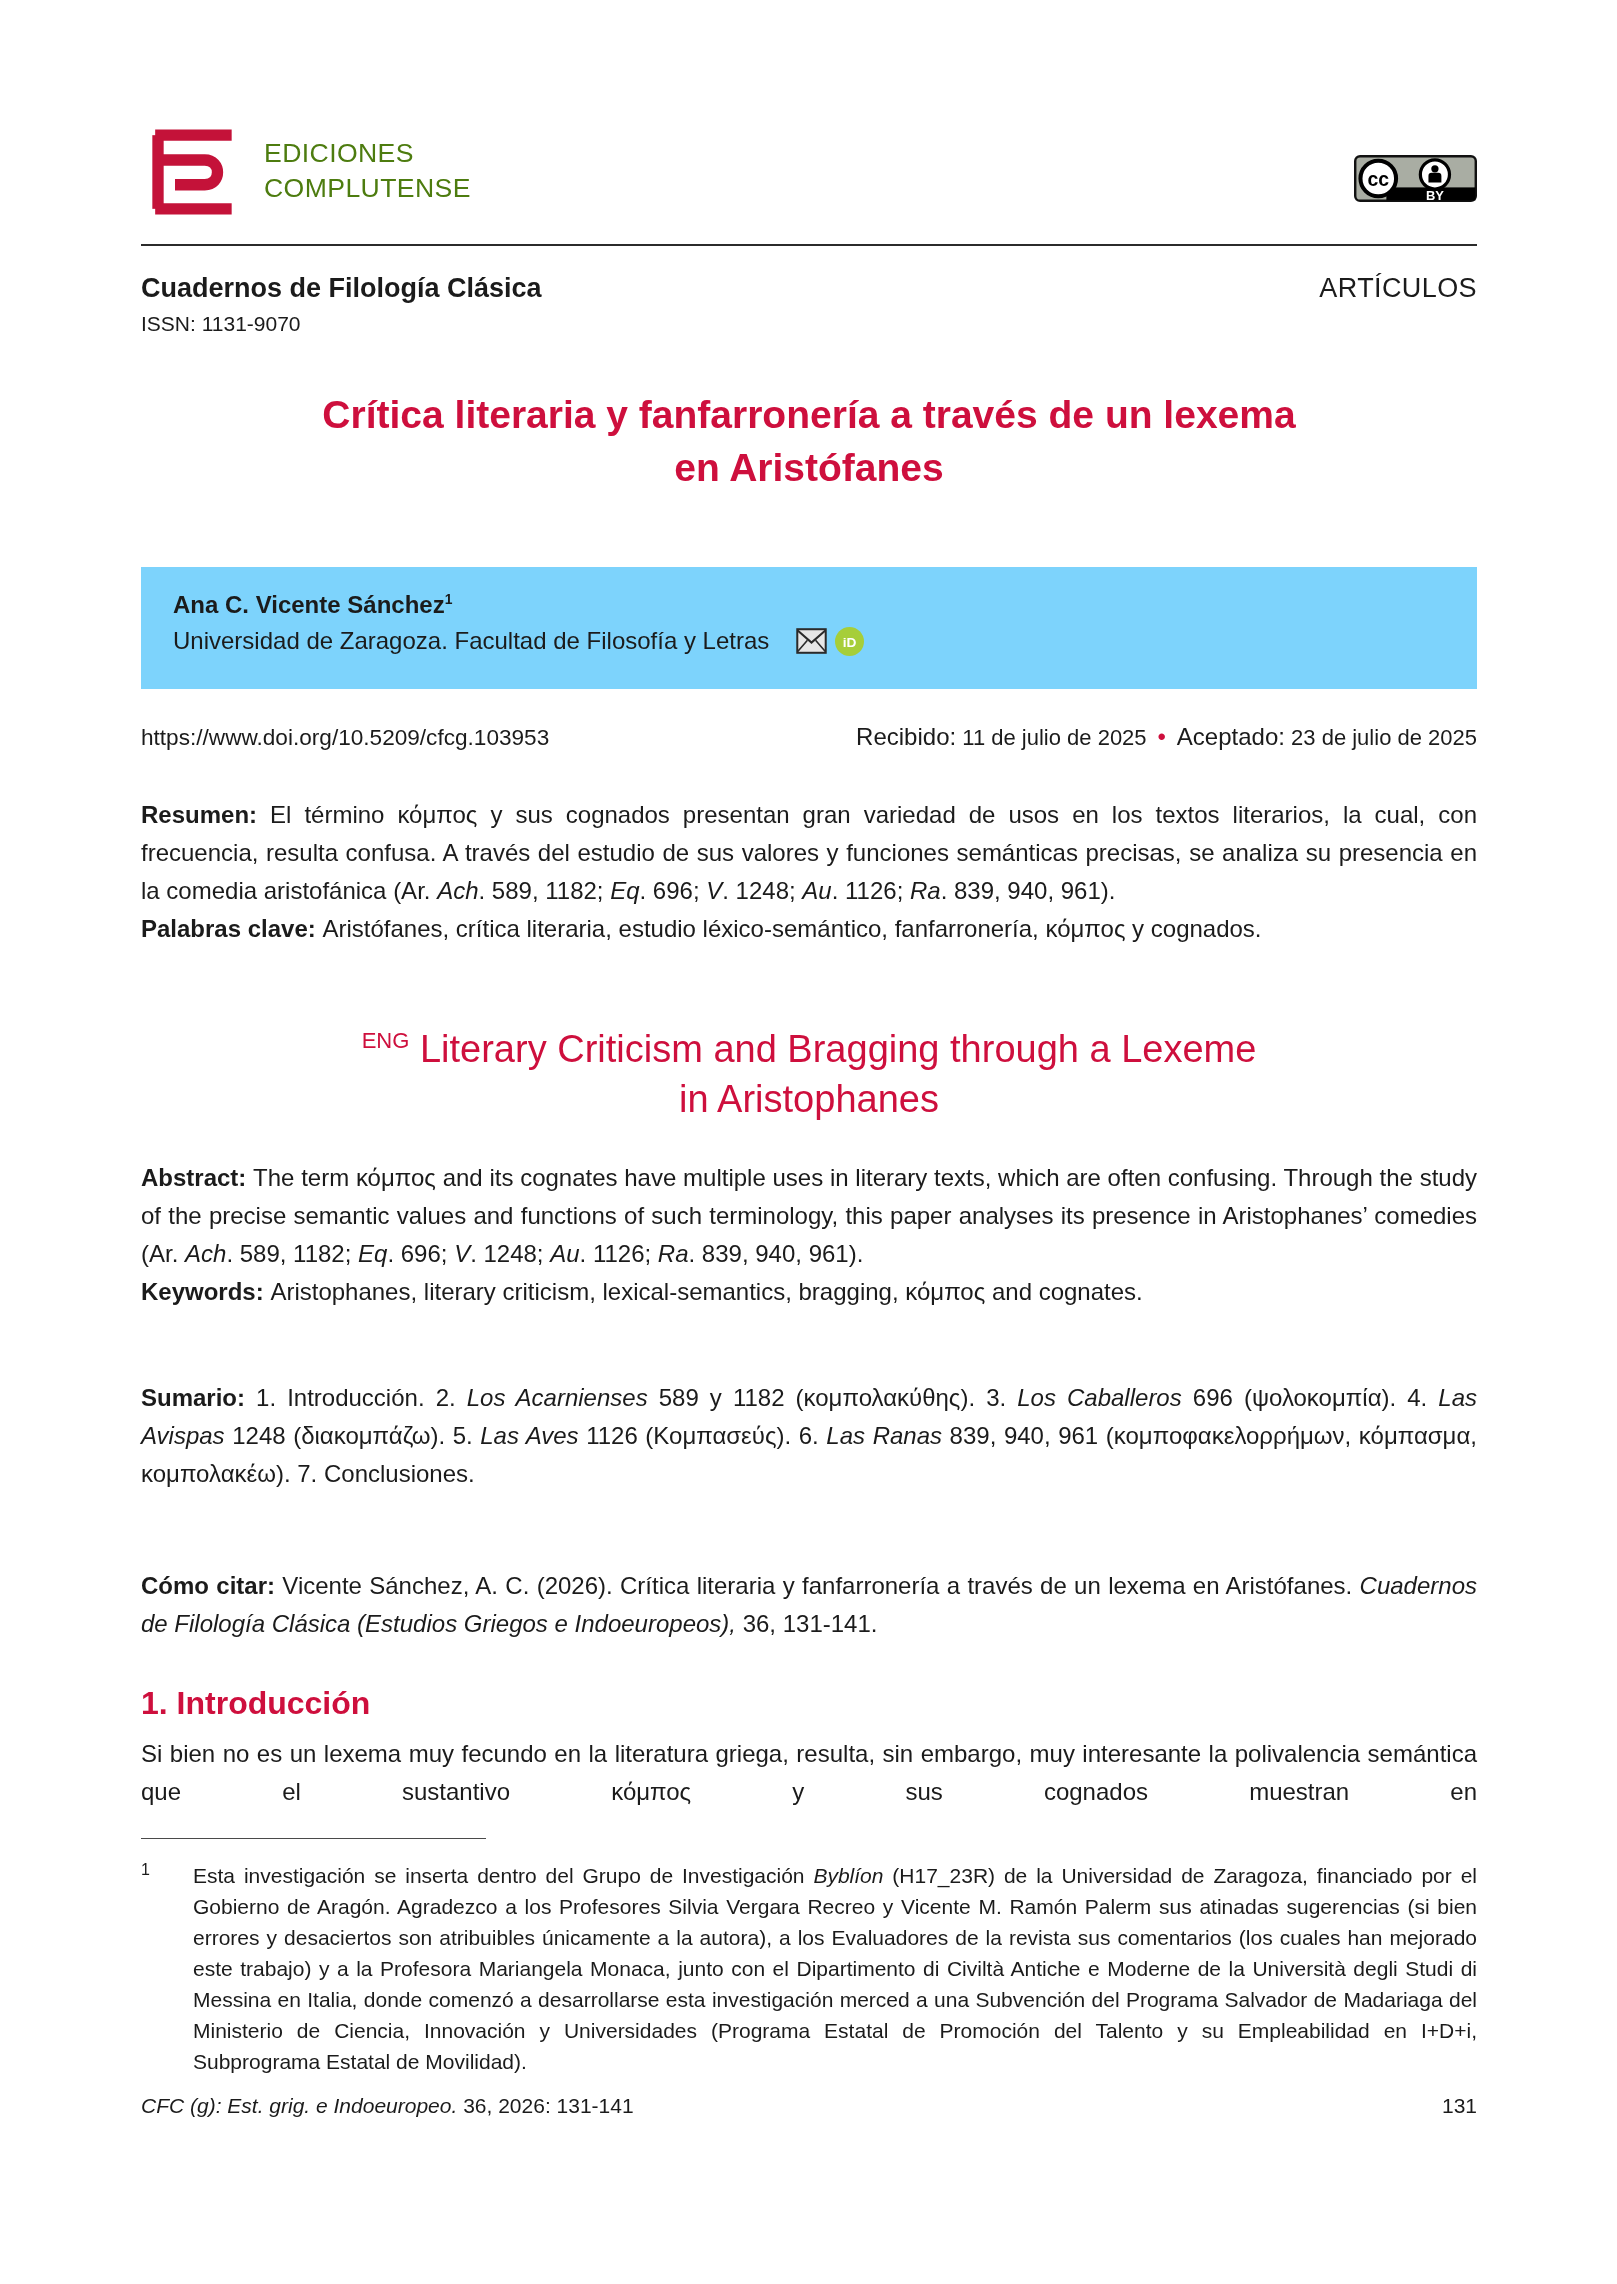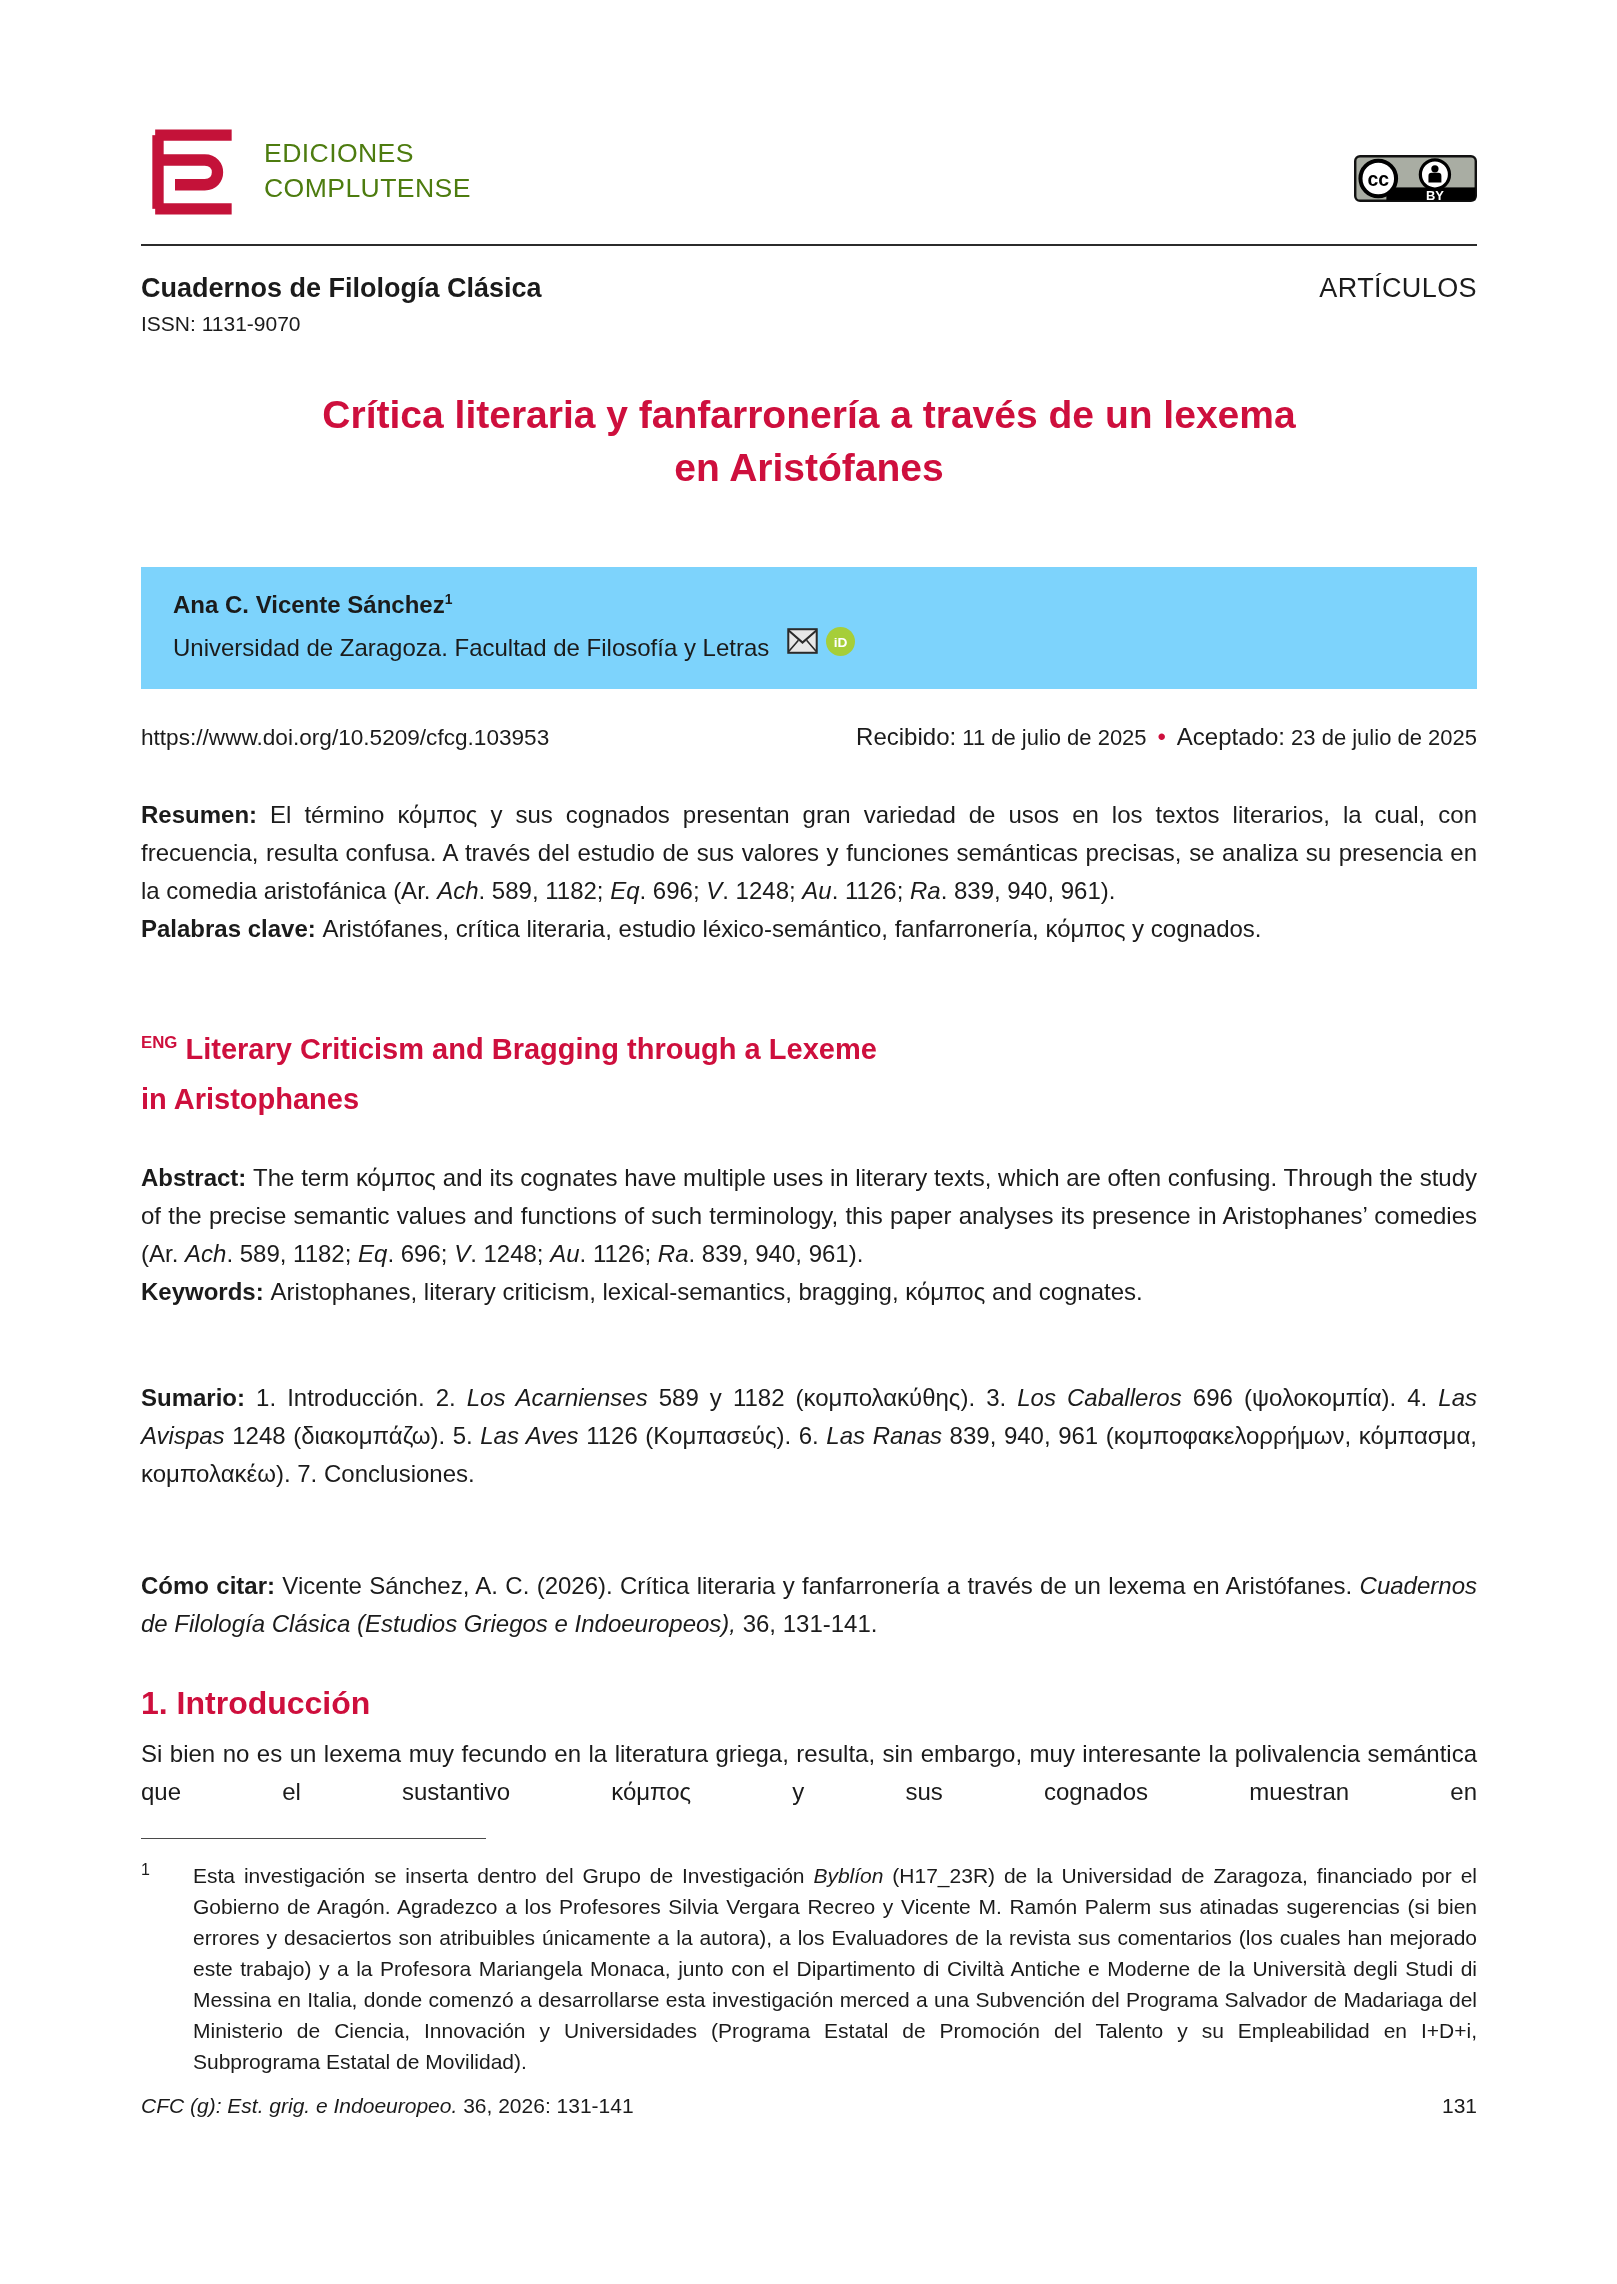--- a/index.html
+++ b/index.html
@@ -37,38 +37,38 @@
 
   
   .title-es {
     margin-top: 52px; text-align: center;
     color: #CE0F3D; font-weight: bold; font-size: 39px; line-height: 53px;
   }
 
   
   .author-box { margin-top: 73px; background: #7dd3fc; padding: 24px 32px 27px 32px; }
   .author-name { font-size: 24px; font-weight: bold; }
-  .author-affil { font-size: 24px; margin-top: 8px; display: flex; align-items: flex-end; gap: 18px; }
+  .author-affil { font-size: 24px; margin-top: 8px; display: flex; align-items: flex-start; gap: 27px; }
   .affil-icons { display: inline-flex; align-items: center; gap: 8px; }
 
   
   .doi-row { display: flex; justify-content: space-between; align-items: baseline; margin-top: 34px; gap: 40px; }
   .doi { font-size: 22.6px; }
   .dates { font-size: 22px; }
   .date-label { font-size: 24px; }
   .date-sep { color: #CE0F3D; font-size: 24px; padding: 0 4.8px; }
 
   
   .para { font-size: 24px; line-height: 38px; text-align: justify; }
   .resumen-block { margin-top: 45px; }
   .abstract-block { margin-top: 35px; }
 
   .title-en {
-    margin-top: 76px; text-align: left;
-    color: #CE0F3D; font-weight: bold; font-size: 29px; line-height: 50px;
+    margin-top: 76px; text-align: center;
+    color: #CE0F3D; font-weight: normal; font-size: 38px; line-height: 50px;
   }
 
   .sumario-block { margin-top: 68px; }
   .citar-block { margin-top: 74px; }
 
   .section-heading { margin-top: 42px; color: #CE0F3D; font-weight: bold; font-size: 32px; }
   .intro-para { margin-top: 13px; text-align-last: justify; }
 
   
   .footnote-area { margin-top: 27px; }

